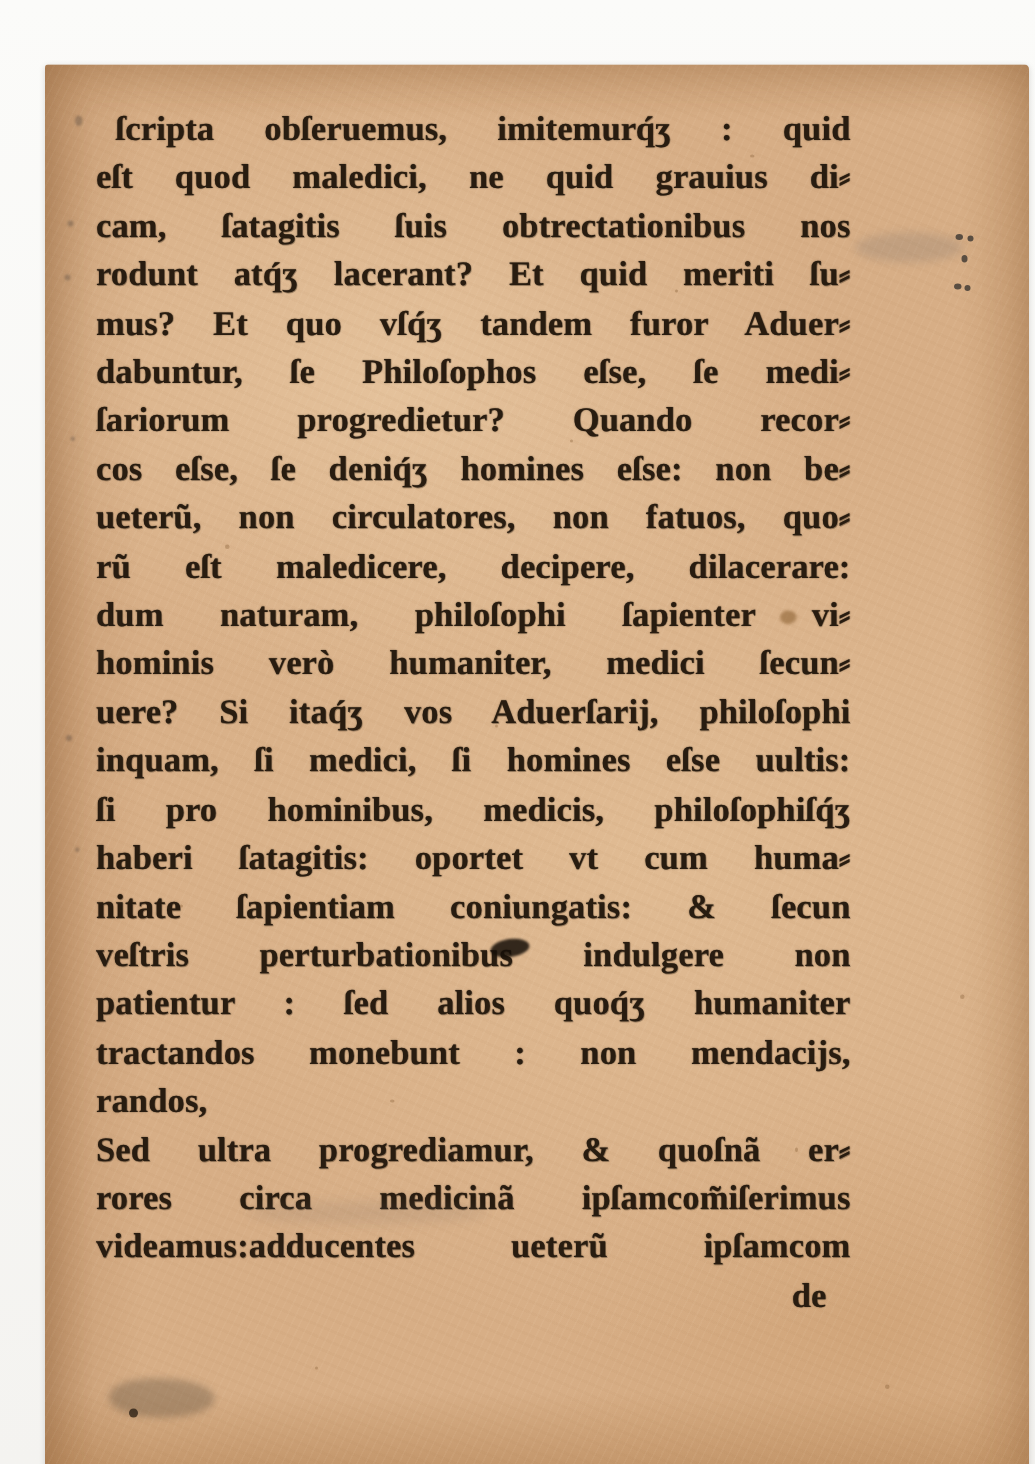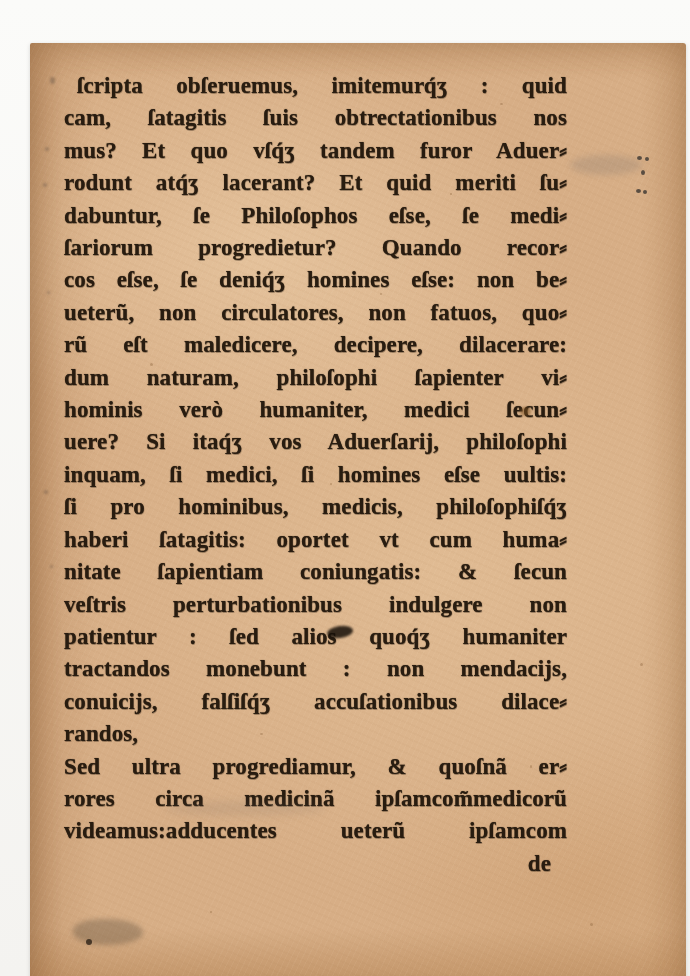--- a/index.html
+++ b/index.html
@@ -84,44 +84,44 @@
 </style>
 </head>
 <body>
 
 <div class="scan">
   <div class="page">
 
     <div class="textblock">
       <div class="para">
         <div class="line first">ſcripta obſeruemus, imitemurq́ʒ : quid</div>
+        <div class="line">eſt quod maledici, ne quid grauius di⸗</div>
         <div class="line">cam, ſatagitis ſuis obtrectationibus nos</div>
+        <div class="line">rodunt atq́ʒ lacerant? Et quid meriti ſu⸗</div>
         <div class="line">mus? Et quo vſq́ʒ tandem furor Aduer⸗</div>
-        <div class="line">rodunt atq́ʒ lacerant? Et quid meriti ſu⸗</div>
         <div class="line">dabuntur, ſe Philoſophos eſse, ſe medi⸗</div>
         <div class="line">ſariorum progredietur? Quando recor⸗</div>
         <div class="line">cos eſse, ſe deniq́ʒ homines eſse: non be⸗</div>
         <div class="line">ueterũ, non circulatores, non fatuos, quo⸗</div>
         <div class="line">rũ eſt maledicere, decipere, dilacerare:</div>
         <div class="line">dum naturam, philoſophi ſapienter vi⸗</div>
         <div class="line">hominis verò humaniter, medici ſecun⸗</div>
         <div class="line">uere? Si itaq́ʒ vos Aduerſarij, philoſophi</div>
         <div class="line">inquam, ſi medici, ſi homines eſse uultis:</div>
         <div class="line">ſi pro hominibus, medicis, philoſophiſq́ʒ</div>
         <div class="line">haberi ſatagitis: oportet vt cum huma⸗</div>
         <div class="line">nitate ſapientiam coniungatis: &amp; ſecun</div>
         <div class="line">veſtris perturbationibus indulgere non</div>
         <div class="line">patientur : ſed alios quoq́ʒ humaniter</div>
         <div class="line">tractandos monebunt : non mendacijs,</div>
-        <div class="line">conuicijs, falſiſq́ʒ accuſationibus dilace⸗</div>
         <div class="line end">randos,</div>
       </div>
       <div class="para">
         <div class="line">Sed ultra progrediamur, &amp; quoſnã er⸗</div>
-        <div class="line">rores circa medicinã ipſamcom̃medicorũ</div>
+        <div class="line">rores circa medicinã ipſamcom̃iſerimus</div>
         <div class="line">videamus:adducentes ueterũ ipſamcom</div>
       </div>
       <div class="catchword-line">
         <span>de</span>
       </div>
     </div>
 
     <div class="artifact showthrough" style="left:540px; top:112px; width:72px; height:20px;"></div>
     <div class="artifact ink-dot" style="left:607px; top:113px; width:5px; height:4px;"></div>
     <div class="artifact ink-dot" style="left:615px; top:114px; width:4px; height:4px;"></div>

